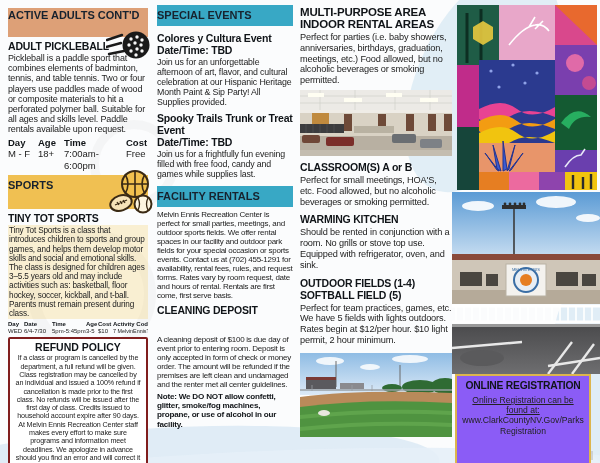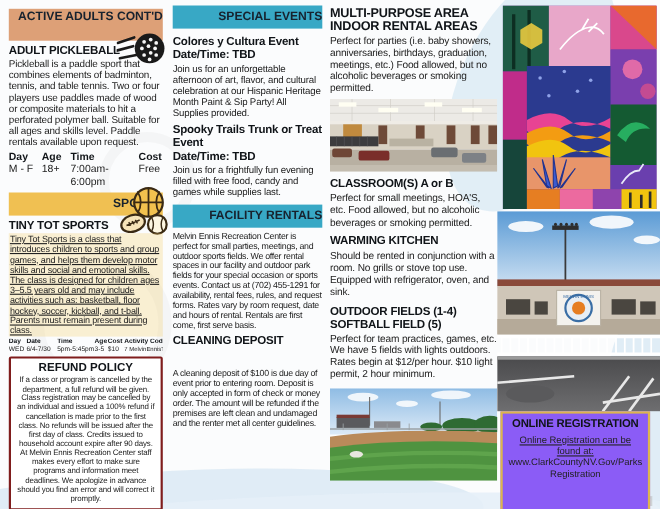--- a/index.html
+++ b/index.html
@@ -11,29 +11,29 @@
   .sw2{left:-60px;top:450px;width:700px;height:60px;background:#e6f0f8;transform:rotate(-2deg);opacity:.9;}
   .sw3{left:418px;top:-40px;width:130px;height:240px;background:#dcebf5;transform:rotate(25deg);opacity:.85;}
   .sw4{left:556px;top:270px;width:130px;height:210px;background:#d9e8f4;transform:rotate(-15deg);opacity:.8;}
   .wm{position:absolute;border-radius:50%;border:12px solid #ececec;opacity:.4;z-index:1;}
   
   .col{position:absolute;z-index:2;}
   #col-left{left:8px;top:8px;width:140px;}
   #col-mid{left:157px;top:5px;width:136px;}
   #col-right{left:300px;top:6px;width:152px;}
   
-  .bar{position:relative;font-weight:700;text-align:right;color:#17222e;}
+  .bar{position:relative;font-weight:700;text-align:left;color:#17222e;}
   .bar-tan{background:#dda077;height:28px;font-size:11px;line-height:13px;padding-top:1px;}
-  .bar-yellow{background:#f0c052;height:21px;font-size:11px;line-height:21px;margin-top:4px;}
+  .bar-yellow{background:#f0c052;height:34px;font-size:11px;line-height:21px;margin-top:4px;}
   .bar-teal{background:#38a8c5;height:21px;font-size:11px;line-height:21px;}
   
   .h1{font-weight:700;font-size:10.5px;line-height:12px;color:#101418;letter-spacing:-.2px;margin-top:3px;}
   .txtL{font-size:9px;line-height:10.2px;letter-spacing:-.15px;margin-top:1px;}
   .txtTT{position:relative;font-size:8.2px;line-height:9.2px;letter-spacing:-.15px;margin-top:1px;
-         background:rgba(244,206,100,.28);padding:1px 1px;text-decoration:underline;}
+         background:rgba(244,206,100,.28);padding:1px 1px;}
   .txtM{font-size:8.8px;line-height:10px;letter-spacing:-.15px;margin-top:1px;}
   .txtM2{font-size:8px;line-height:9px;letter-spacing:-.25px;margin-top:3px;}
   .txtR{font-size:9.2px;line-height:10.8px;letter-spacing:-.15px;margin-top:2px;}
   .note{font-weight:700;font-size:8.1px;line-height:9.2px;letter-spacing:-.2px;margin-top:3px;color:#101418;}
   
   .ptable{margin-top:2px;display:grid;grid-template-columns:30px 26px 62px 1fr;font-size:9.5px;line-height:11.5px;}
   .ptable .hd{font-weight:700;color:#101418;}
   .ttable{margin-top:2px;display:grid;grid-template-columns:16px 28px 34px 12px 15px 1fr;
           font-size:6px;line-height:6.6px;white-space:nowrap;overflow:hidden;}
   .ttable .hd{font-weight:700;color:#101418;}
@@ -165,20 +165,21 @@
     <div class="txtM">Join us for a frightfully fun evening filled with free food, candy and games while supplies last.</div>
 
     <div class="bar bar-teal" style="margin-top:7px">
       <span>FACILITY RENTALS</span>
     </div>
 
     <div class="txtM2">Melvin Ennis Recreation Center is perfect for small parties, meetings, and outdoor sports fields. We offer rental spaces in our facility and outdoor park fields for your special occasion or sports events. Contact us at (702) 455-1291 for availability, rental fees, rules, and request forms. Rates vary by room request, date and hours of rental. Rentals are first come, first serve basis.</div>
 
     <div class="h1" style="margin-top:4px">CLEANING DEPOSIT</div>
     <div class="txtM2" style="margin-top:19px">A cleaning deposit of $100 is due day of event prior to entering room. Deposit is only accepted in form of check or money order. The amount will be refunded if the premises are left clean and undamaged and the renter met all center guidelines.</div>
+    <div class="note">Note: We DO NOT allow confetti, glitter, smoke/fog machines, propane, or use of alcohol in our facility.</div>
   </div>
 
   <div id="col-right" class="col">
 
     <div class="h1" style="font-size:11.5px;margin-top:0">MULTI-PURPOSE AREA</div>
     <div class="h1" style="font-size:11.5px;margin-top:0">INDOOR RENTAL AREAS</div>
     <div class="txtR">Perfect for parties (i.e. baby showers, anniversaries, birthdays, graduation, meetings, etc.) Food allowed, but no alcoholic beverages or smoking permitted.</div>
 
     <div class="photo ph-inflow">
       <svg width="152" height="66" viewBox="0 0 152 66" preserveAspectRatio="none">

